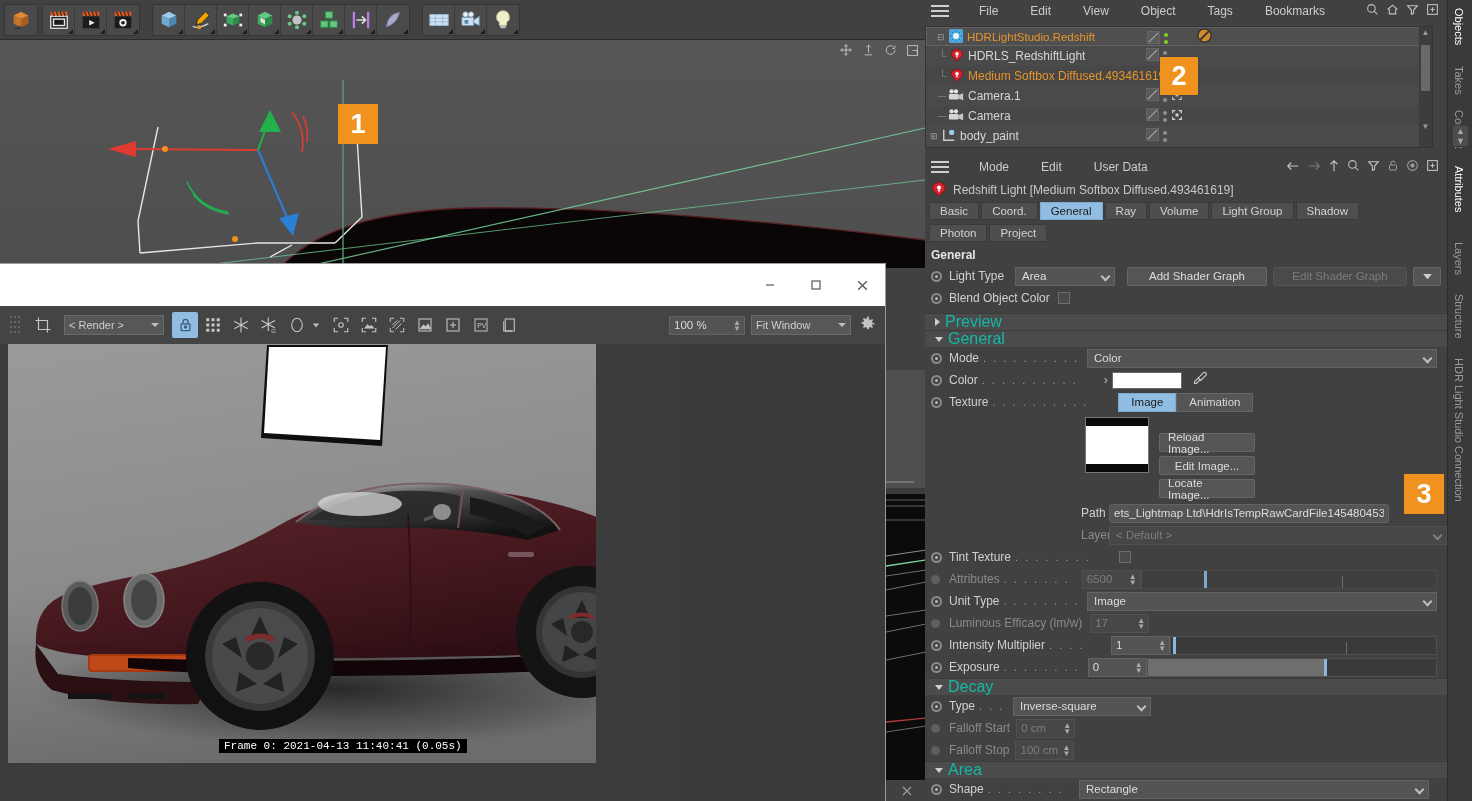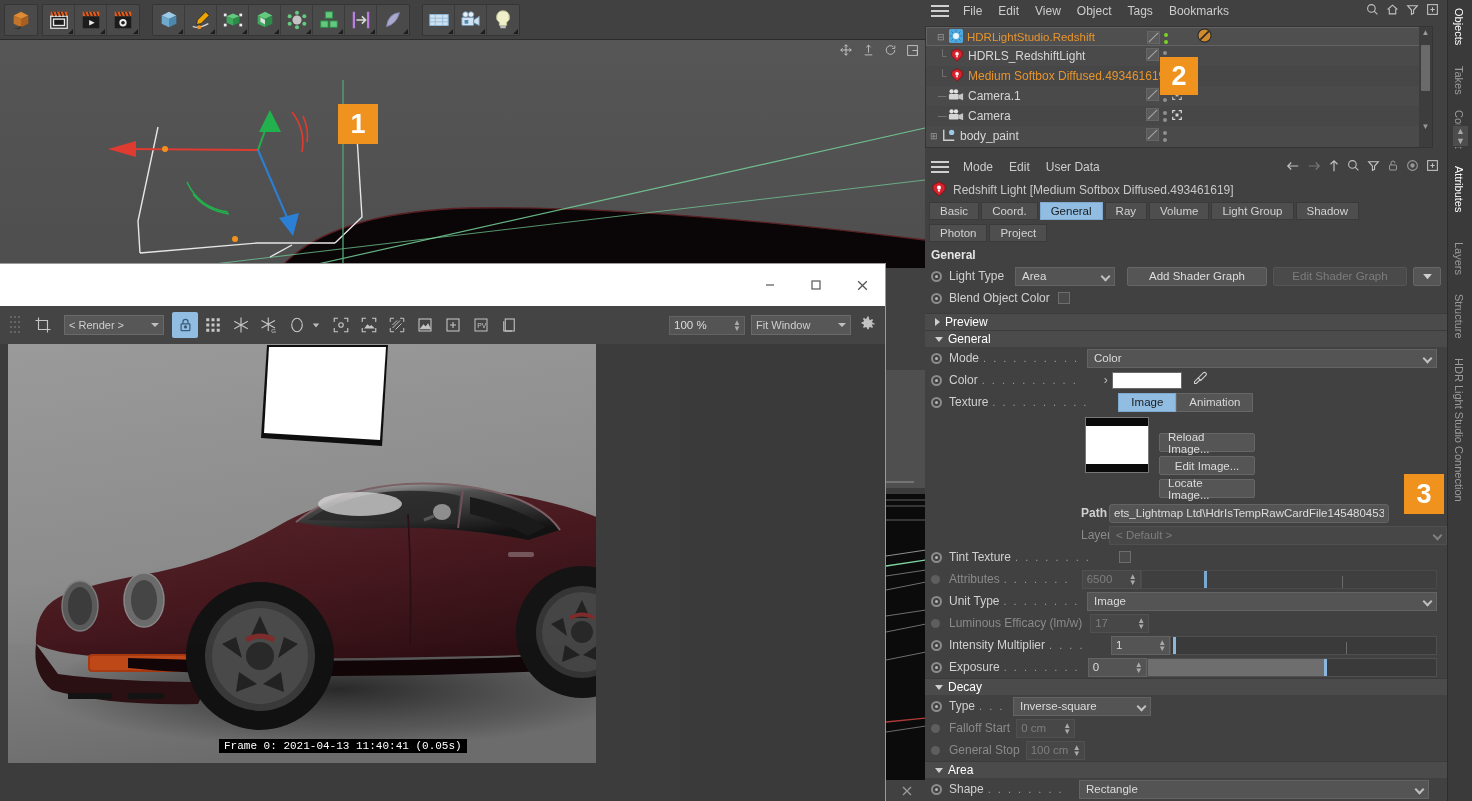--- a/index.html
+++ b/index.html
@@ -41,21 +41,21 @@
   .rside { position:absolute; left:680px; top:38px; width:205px; height:457px; background:#3a3a3a; }
   .frameinfo { position:absolute; left:211px; bottom:10px; background:#000; color:#fff;
      font-family:"Liberation Mono", monospace; font-size:11px; padding:1px 5px; letter-spacing:0px; }
 
   
   .sliver { position:absolute; left:885px; top:370px; width:40px; height:431px; background:#0a0a0a;
      border-left:1px solid #2e2e2e; overflow:hidden; }
 
   
   .rightpanel { position:absolute; left:925px; top:0; width:522px; height:801px; background:#414141; }
-  .pmenu { height:22px; display:flex; align-items:center; background:#414141; padding-left:4px; gap:0px; }
+  .pmenu { height:22px; display:flex; align-items:center; background:#414141; padding-left:4px; gap:16px; }
   .pmenu .mi { padding:2px 8px; font-size:12px; color:#cccccc; }
   .hamb { width:22px; height:16px; display:flex; flex-direction:column; justify-content:space-between;
      padding:2px 2px; margin-right:4px; }
   .hamb i { display:block; height:2px; background:#cfcfcf; }
   .pmenu-right { margin-left:auto; display:flex; align-items:center; gap:7px; padding-right:8px; }
 
   
   .om { position:absolute; left:0; top:26px; width:508px; height:122px; background:#4a4a4a;
       border:1px solid #343434; overflow:hidden; }
   .om-row { position:relative; height:20px; display:flex; align-items:center; font-size:12px; }
@@ -71,21 +71,21 @@
 
   
   .attr { position:absolute; left:0; top:156px; width:522px; height:645px; background:#414141; }
   .attr-title { height:24px; display:flex; align-items:center; gap:6px; padding-left:6px; font-size:12px; }
   .tabs { display:flex; flex-wrap:wrap; padding:0 4px; gap:2px; }
   .tab { height:18px; padding:0 10px; background:#4e4e4e; border:1px solid #3a3a3a; font-size:11.5px;
      display:flex; align-items:center; color:#d2d2d2; }
   .tab.active { background:#92bde2; color:#1b1b1b; border-color:#7fa9cf; }
   .sect-title { font-weight:bold; font-size:12px; padding:6px 0 3px 6px; color:#e4e4e4; }
   .bar { height:17px; background:#4b4b4b; display:flex; align-items:center; padding-left:10px;
-     font-size:12px; color:#ffffff; border-top:1px solid #3b3b3b; }
+     font-size:16px; color:#14b8a6; border-top:1px solid #3b3b3b; }
   .tri { display:inline-block; width:0;height:0;margin-right:5px; }
   .tri.down { border-left:4px solid transparent;border-right:4px solid transparent;border-top:5px solid #cfcfcf; }
   .tri.right { border-top:4px solid transparent;border-bottom:4px solid transparent;border-left:5px solid #cfcfcf; }
   .row { display:flex; align-items:center; height:22px; padding-left:6px; font-size:12px; }
   .radio { width:11px;height:11px;border-radius:50%;border:2px solid #8c8c8c; background:#414141; margin-right:7px;
       position:relative; flex:none;}
   .radio:after{content:"";position:absolute;left:2px;top:2px;width:3px;height:3px;border-radius:50%;background:#b8b8b8;}
   .radio.off { border-color:#5e5e5e; width:9px;height:9px; border-width:0; background:#5e5e5e; margin-right:9px;}
   .radio.off:after{display:none;}
   .lbl { color:#d0d0d0; white-space:nowrap; }
@@ -949,21 +949,21 @@
             </svg>
         </div>
         <div style="display:flex; flex-direction:column; gap:4px; margin-left:10px;">
           <div class="btn" style="width:96px;margin-top:16px;">Reload Image...</div>
           <div class="btn" style="width:96px;">Edit Image...</div>
           <div class="btn" style="width:96px;">Locate Image...</div>
         </div>
       </div>
 
       <div class="row" style="padding-left:156px; margin-top:4px;">
-        <span class="lbl" style="width:28px;font-weight:bold;">Path</span>
+        <span class="lbl" style="width:28px;">Path</span>
         <div class="num" style="width:280px; border-radius:3px;">
           <span style="white-space:nowrap;overflow:hidden;">ets_Lightmap Ltd\HdrIsTempRawCardFile1454804530.exr</span>
         </div>
       </div>
 
       <div class="row" style="padding-left:156px;">
         <span class="lbl dim" style="width:28px;">Layer</span>
         <div class="sel dim" style="width:340px;">
           <span>&lt; Default &gt;</span>
           <span class="chev" style="border-color:#808080;"></span>
@@ -1059,21 +1059,21 @@
         <span class="lbl dim">Falloff Start</span>
         <span style="width:6px;"></span>
         <div class="num dim">
           <span>0 cm</span>
           <span class="spin">▲<br>▼</span>
         </div>
       </div>
 
       <div class="row">
         <span class="radio off"></span>
-        <span class="lbl dim">General Stop</span>
+        <span class="lbl dim">Falloff Stop</span>
         <span style="width:6px;"></span>
         <div class="num dim">
           <span>100 cm</span>
           <span class="spin">▲<br>▼</span>
         </div>
       </div>
 
       <div class="bar">
         <span class="tri down"></span>
         <span>Area</span>

